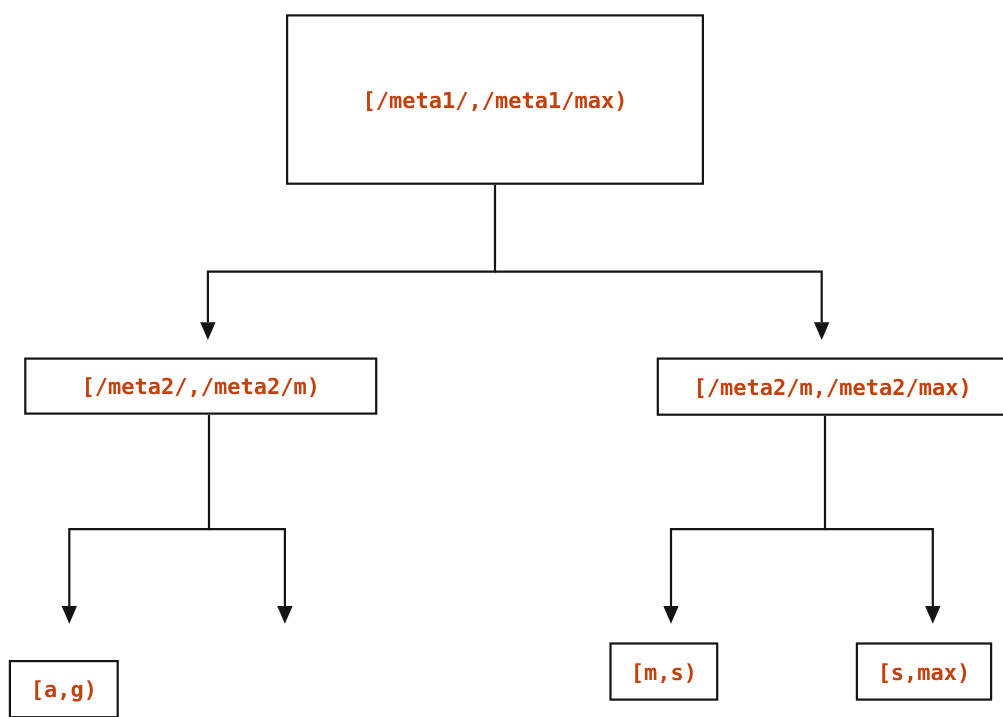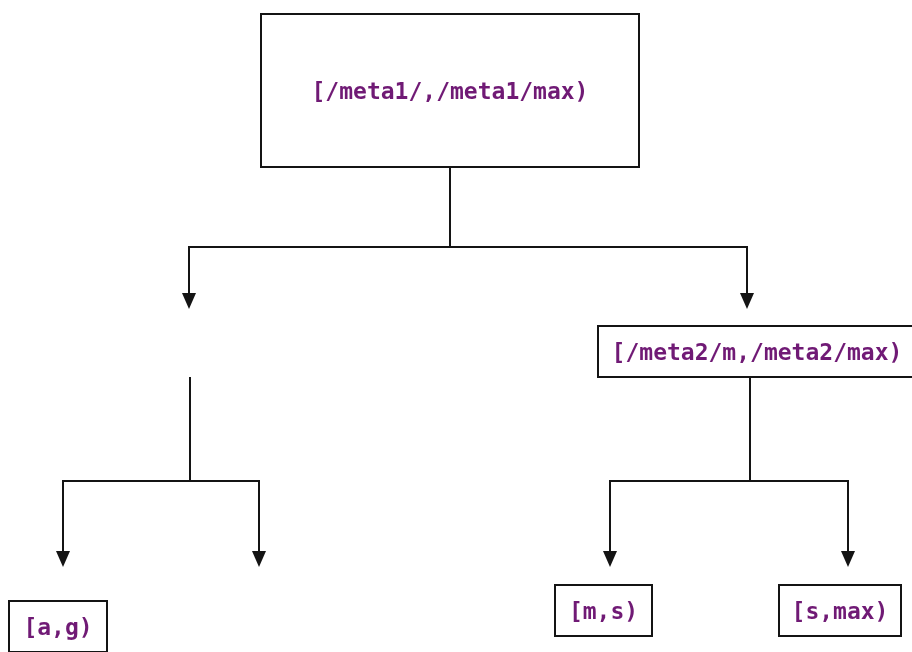--- a/index.html
+++ b/index.html
@@ -24,23 +24,23 @@
   }
   .node {
     position: absolute;
     box-sizing: border-box;
     border: 2px solid #141414;
     background: #ffffff;
     display: flex;
     align-items: center;
     justify-content: center;
     font-family: "DejaVu Sans Mono", monospace;
-    font-size: 23px;
+    font-size: 20px;
     font-weight: bold;
-    color: #701a75;
+    color: #c2410c;
     white-space: nowrap;
   }
   #node-root       { left: 260px; top: 13px;  width: 380px; height: 155px; }
   #node-meta2-low  { left: 22px;  top: 325px; width: 321px; height: 52px; }
   #node-meta2-high { left: 582px; top: 325px; width: 320px; height: 53px; margin-left: 15px; }
   #node-leaf-ag    { left: 8px;   top: 584px; width: 100px; height: 53px; margin-top: 16px; }
   #node-leaf-gm    { left: 204px; top: 584px; width: 100px; height: 53px; }
   #node-leaf-ms    { left: 554px; top: 584px; width: 99px;  height: 53px; }
   #node-leaf-smax  { left: 778px; top: 584px; width: 124px; height: 53px; }
 </style>
@@ -79,20 +79,23 @@
     <g>
       <path d="M750,481 L848,481 L848,551" fill="none" stroke="#141414" stroke-width="2"></path>
       <polygon points="841,551 855,551 848,567" fill="#141414"></polygon>
     </g>
   </svg>
 
   <div class="node" id="node-root">
     <span>[/meta1/,/meta1/max)</span>
   </div>
 
+  <div class="node" id="node-meta2-low">
+    <span>[/meta2/,/meta2/m)</span>
+  </div>
 
   <div class="node" id="node-meta2-high">
     <span>[/meta2/m,/meta2/max)</span>
   </div>
 
   <div class="node" id="node-leaf-ag">
     <span>[a,g)</span>
   </div>
 
 

